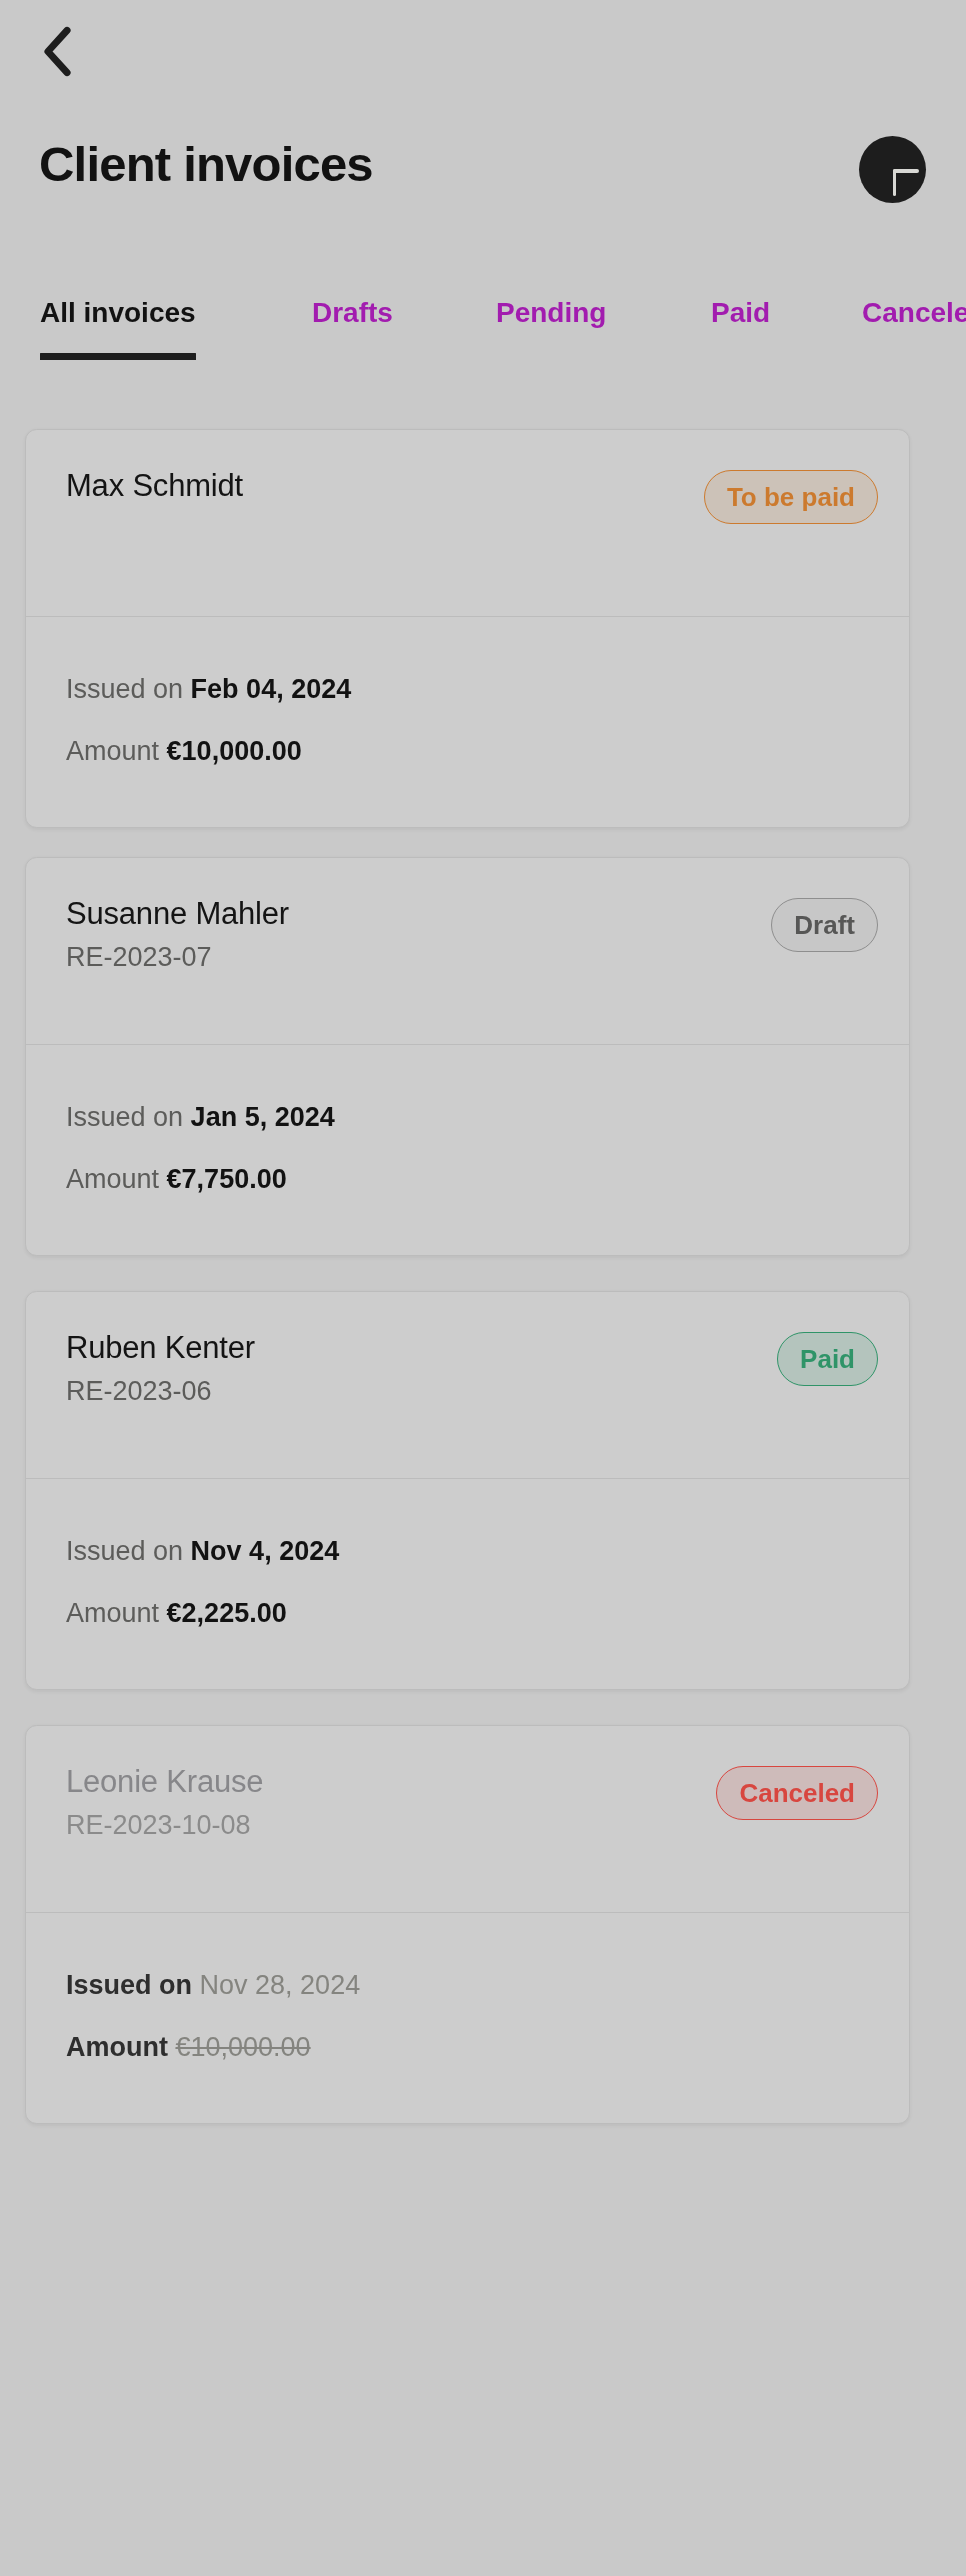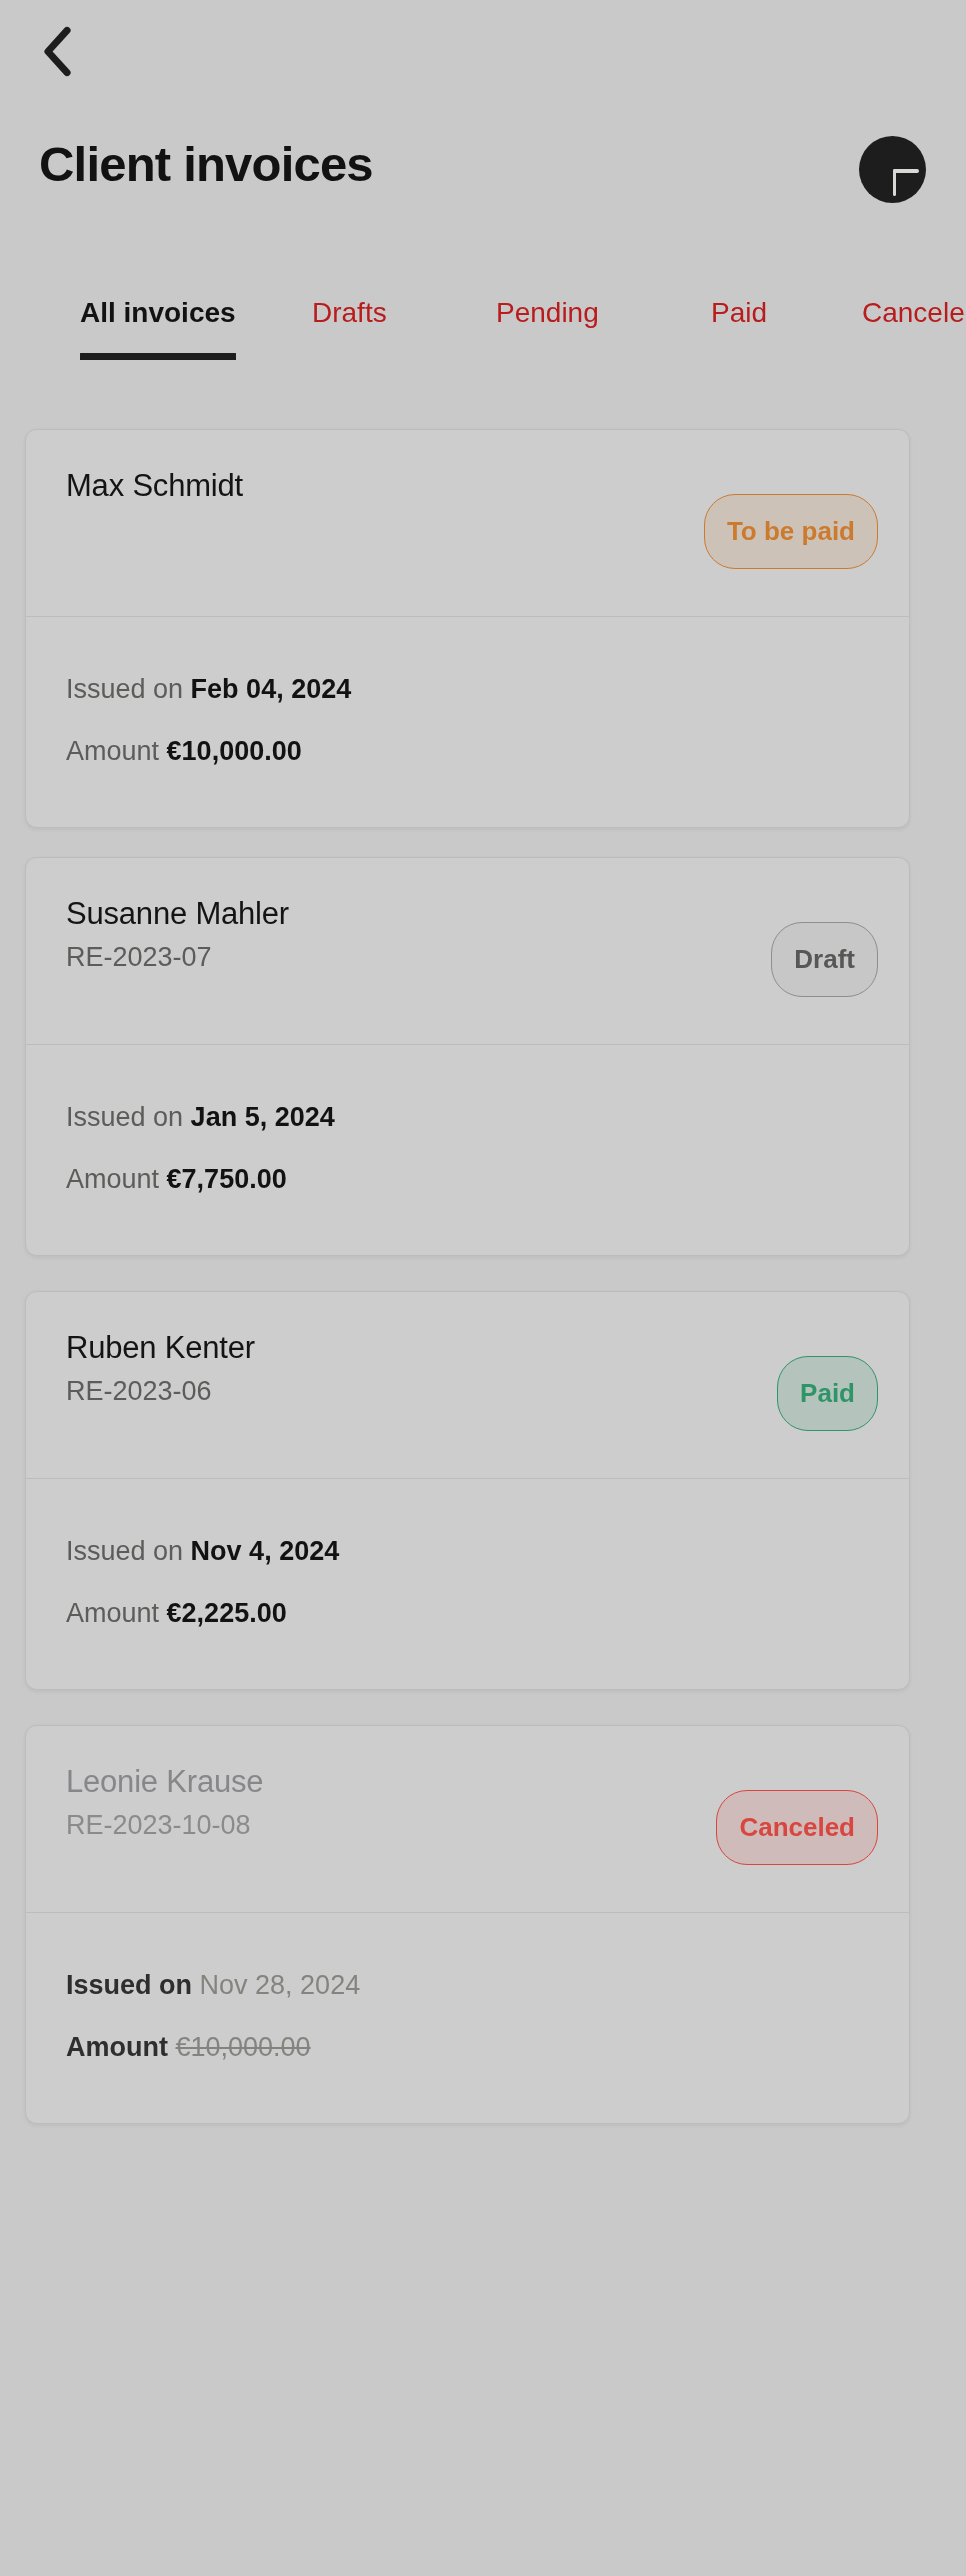--- a/index.html
+++ b/index.html
@@ -95,41 +95,41 @@
     width: 966px;
     height: 87px;
     white-space: nowrap;
     overflow: hidden;
   }
   .tab {
     position: absolute;
     top: 0;
     font-size: 28px;
     line-height: 40px;
-    color: #b91c1c;
-    font-weight: normal;
+    color: #a21caf;
+    font-weight: bold;
     cursor: pointer;
     white-space: nowrap;
   }
   .tab.active {
     color: #121212;
     font-weight: bold;
   }
   .tab .tab-underline {
     position: absolute;
     left: 0;
     bottom: -27px;
     height: 7px;
     width: 100%;
     background: #1d1d1d;
     border-radius: 0.6px;
   }
   .tab:not(.active) .tab-underline { display: none; }
 
-  .tab-0 { left: 40px; margin-left: 40px; }
+  .tab-0 { left: 40px; }
   .tab-1 { left: 312px; }
   .tab-2 { left: 496px; }
   .tab-3 { left: 711px; }
   .tab-4 { left: 862px; }
 
   
   .card {
     position: absolute;
     left: 25px;
     width: 885px;
@@ -161,34 +161,33 @@
     color: #5c5c5a;
   }
   .card.is-canceled .card-client { color: #87878a; }
   .card.is-canceled .card-number { color: #8b8b8b; }
 
   .status-pill {
     position: absolute;
     right: 31px;
     top: 40px;
     box-sizing: border-box;
-    height: 75px;
+    height: 54px;
     padding: 0 22px;
     display: inline-flex;
     align-items: center;
     justify-content: center;
     border-radius: 31px;
     border: 1.9px solid #cc7a2e;
     font-size: 26px;
     font-weight: bold;
     color: #cc7a2e;
     background: rgba(204,122,46,0.13);
     white-space: nowrap;
     cursor: default;
-    margin-top: 24px;
   }
   .status-pill.status-draft {
     border-color: #8e8e8e;
     color: #575756;
     background: rgba(150,150,150,0.10);
   }
   .status-pill.status-paid {
     border-color: #2f9468;
     color: #2f9468;
     background: rgba(47,148,104,0.16);

